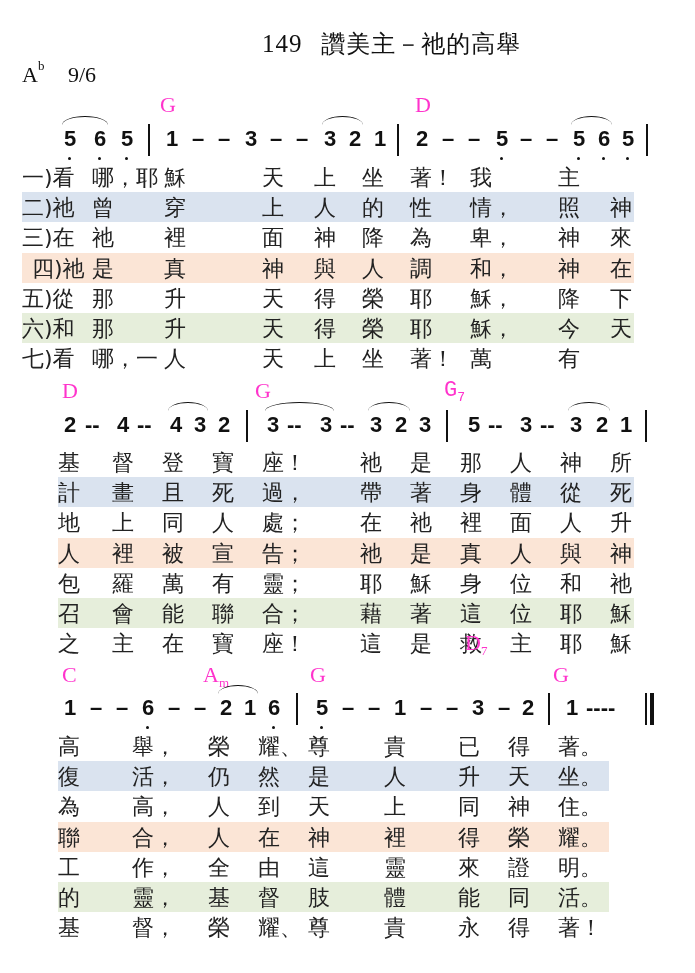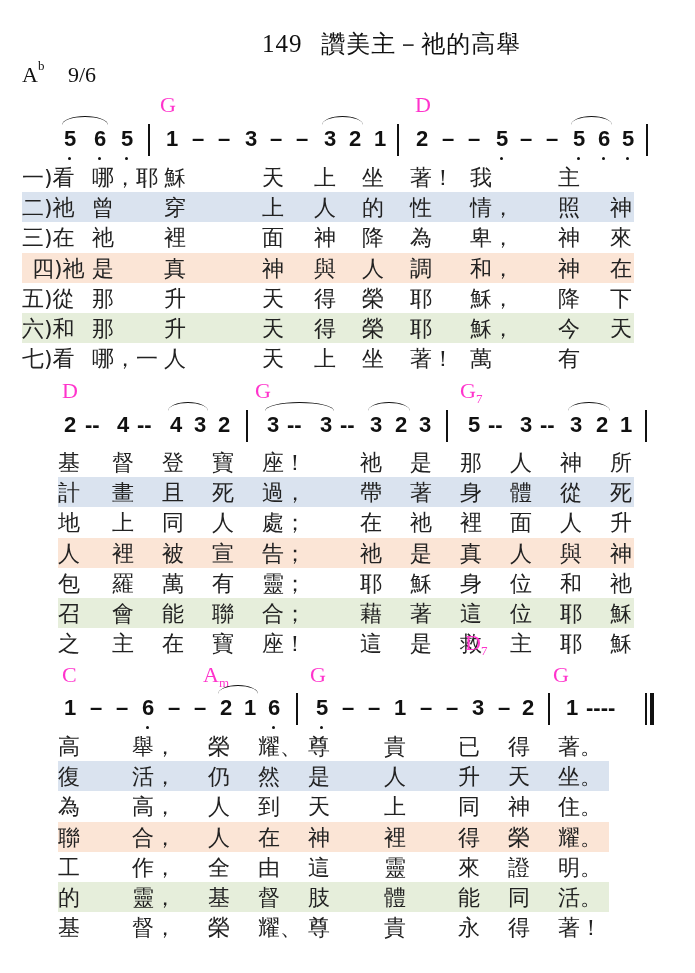--- a/index.html
+++ b/index.html
@@ -149,21 +149,21 @@
       <span style="left: 164px;">人</span>
       <span style="left: 262px;">天</span>
       <span style="left: 314px;">上</span>
       <span style="left: 362px;">坐</span>
       <span style="left: 410px;">著！</span>
       <span style="left: 470px;">萬</span>
       <span style="left: 558px;">有</span>
     </div>
     <div class="abs chord" style="left: 62px; top: 378px;">D</div>
     <div class="abs chord" style="left: 255px; top: 378px;">G</div>
-    <div class="abs chord" style="left: 460px; top: 378px;">G<sub>7</sub></div>
+    <div class="abs chord" style="left: 444px; top: 378px; font-family: Liberation Mono, monospace;">G<sub>7</sub></div>
     <div class="abs note" style="left: 62px; top: 412px;">2</div>
     <div class="abs dash" style="left: 85px; top: 412px;">--</div>
     <div class="abs note" style="left: 115px; top: 412px;">4</div>
     <div class="abs dash" style="left: 137px; top: 412px;">--</div>
     <div class="abs note" style="left: 168px; top: 412px;">4</div>
     <div class="abs note" style="left: 192px; top: 412px;">3</div>
     <div class="abs note" style="left: 216px; top: 412px;">2</div>
     <div class="abs bar" style="left: 246px; top: 410px;"></div>
     <div class="abs note" style="left: 265px; top: 412px;">3</div>
     <div class="abs dash" style="left: 287px; top: 412px;">--</div>

